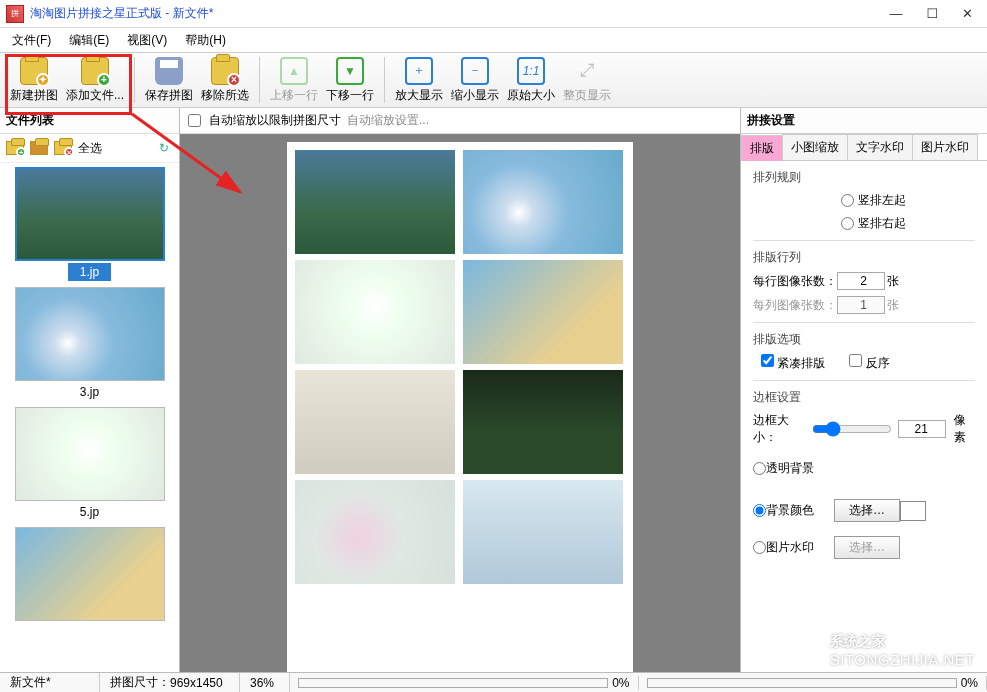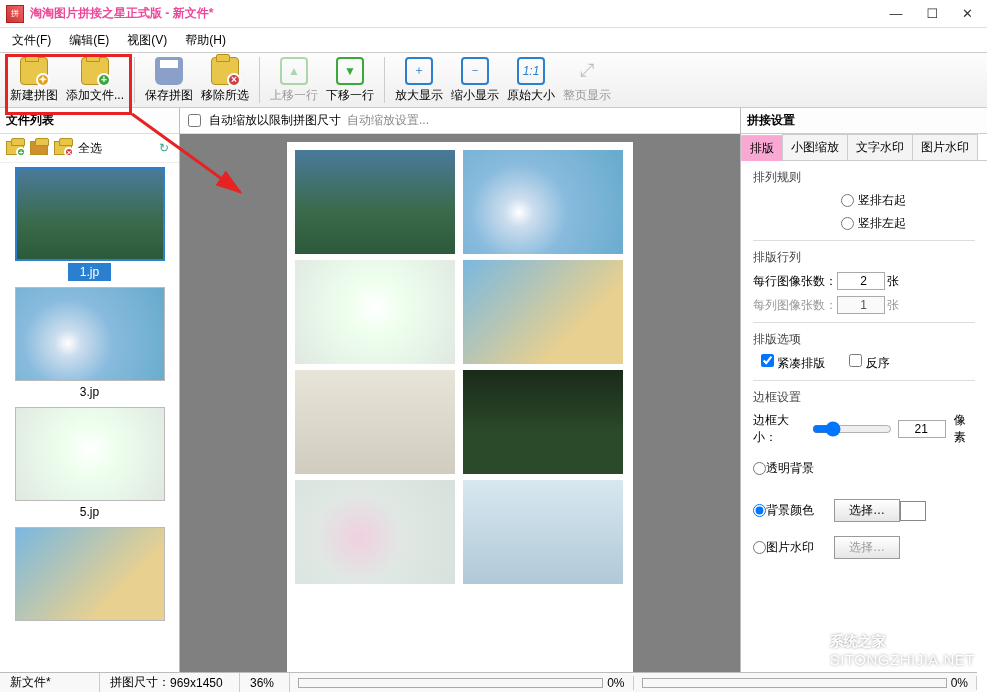--- a/index.html
+++ b/index.html
@@ -1,20 +1,20 @@
 <!DOCTYPE html>
 <html><head>
 <meta charset="utf-8">
 <style>
 * { box-sizing: border-box; margin: 0; padding: 0; font-family: "Microsoft YaHei", SimSun, sans-serif; font-size: 12px; }
 body { background: #fff; width: 987px; height: 692px; overflow: hidden; position: relative; }
 
 .titlebar { display: flex; align-items: center; height: 28px; padding: 0 6px; border-bottom: 1px solid #ddd; background: #fff; }
 .titlebar .app-icon { width: 18px; height: 18px; background: linear-gradient(45deg,#c33,#e66); border: 1px solid #a22; margin-right: 6px; display:flex; align-items:center; justify-content:center; color:#fff; font-size:8px; }
-.titlebar .title { flex: 1; color: #ec4899; font-weight: bold; }
+.titlebar .title { flex: 1; color: #1d4ed8; }
 .titlebar .win-btns { display: flex; gap: 24px; padding-right: 8px; }
 .titlebar .win-btns span { cursor: pointer; font-size: 13px; color:#333; }
 
 .menubar { display: flex; gap: 2px; height: 24px; align-items: center; padding: 0 4px; background:#fff; }
 .menubar .menu-item { padding: 2px 8px; cursor: pointer; }
 
 .toolbar { display: flex; align-items: center; height: 56px; border-top:1px solid #ccc; border-bottom: 1px solid #ccc; background: linear-gradient(#fdfdfd,#efefef); padding: 2px 6px; gap: 0; }
 .toolbar .sep { width: 1px; height: 46px; background: #ccc; margin: 0 6px; }
 .tool-btn { display: flex; flex-direction: column; align-items: center; justify-content: center; min-width: 54px; padding: 2px 4px; cursor: pointer; }
 .tool-btn .ico { width: 28px; height: 28px; margin-bottom: 2px; display:flex; align-items:center; justify-content:center; border-radius:4px; }
@@ -69,21 +69,21 @@
 .settings .row label { width:84px; }
 .settings .row.disabled { color:#999; }
 .settings input[type=number] { width:48px; text-align:right; padding:1px 2px; border:1px solid #aaa; }
 .settings .unit { margin-left:2px; }
 .settings .opts { display:flex; gap:24px; padding-left:8px; }
 .settings .slider-row { display:flex; align-items:center; gap:6px; }
 .settings .slider-row input[type=range] { width:80px; }
 .settings button { padding:2px 14px; border:1px solid #999; background:linear-gradient(#fff,#e6e6e6); cursor:pointer; }
 .settings .swatch { width:26px; height:20px; background:#fff; border:1px solid #888; }
 
-.statusbar { position:absolute; bottom:0; left:0; right:10px; height:20px; border-top:1px solid #bbb; display:flex; align-items:center; background:#f8f8f8; font-size:12px; }
+.statusbar { position:absolute; bottom:0; left:0; right:0; height:20px; border-top:1px solid #bbb; display:flex; align-items:center; background:#f8f8f8; font-size:12px; }
 .statusbar .cell { padding:0 10px; border-right:1px solid #ccc; height:100%; display:flex; align-items:center; }
 .statusbar .prog { flex:1; display:flex; align-items:center; gap:4px; padding:0 8px; border-right:1px solid #ccc; }
 .statusbar .prog .bar { flex:1; height:10px; border:1px solid #aaa; }
 
 .thumb1 { background:linear-gradient(#3a6,#2a5); }
 .thumb3 { background:linear-gradient(#9cf,#69c); }
 .thumb5 { background:#fff; }
 .thumb7 { background:linear-gradient(180deg,#6ab0e0,#b0d8f0); }
 
 .watermark { position:absolute; bottom:24px; right:12px; color:#fff; text-shadow:0 0 3px rgba(0,0,0,.5); font-size:12px; opacity:.85; display:flex; align-items:center; gap:4px; }
@@ -239,25 +239,25 @@
       <div class="tab active">排版</div>
       <div class="tab">小图缩放</div>
       <div class="tab">文字水印</div>
       <div class="tab">图片水印</div>
     </div>
     <div class="settings">
       <div class="group">
         <div class="section-title">排列规则</div>
         <div class="radio-row">
             <input type="radio" name="arr" style="">
-            <span>竖排右起</span>
+            <span>竖排左起</span>
           </div>
         <div class="radio-row">
             <input type="radio" name="arr" style="">
-            <span>竖排左起</span>
+            <span>竖排右起</span>
           </div>
       </div>
       <div class="group">
         <div class="section-title">排版行列</div>
         <div class="row">
           <label>每行图像张数：</label>
           <input type="number" value="2" style="">
           <span class="unit">张</span>
         </div>
         <div class="row disabled">

